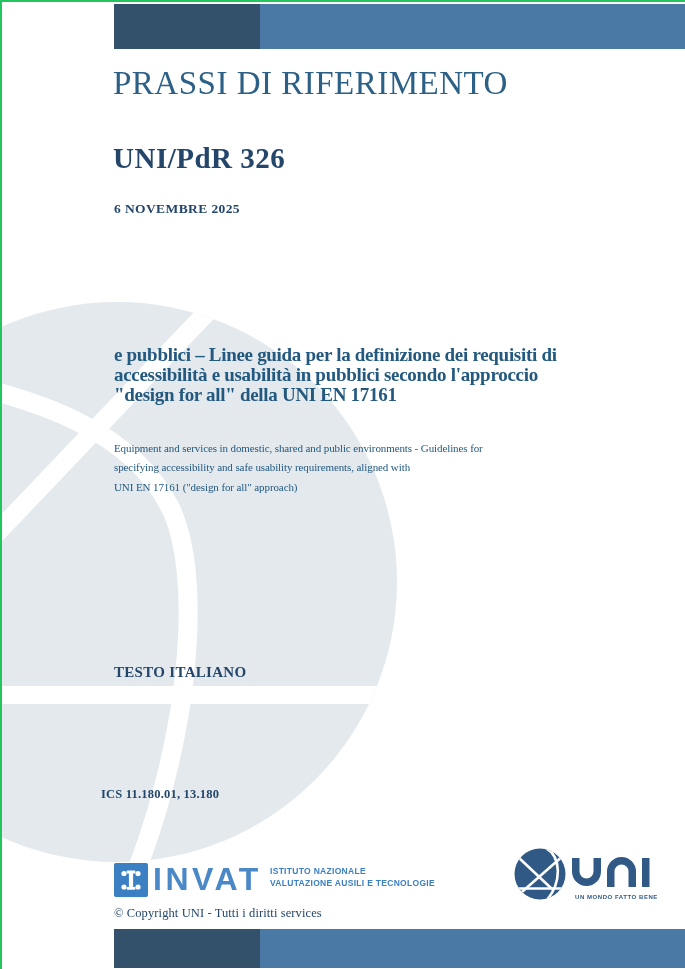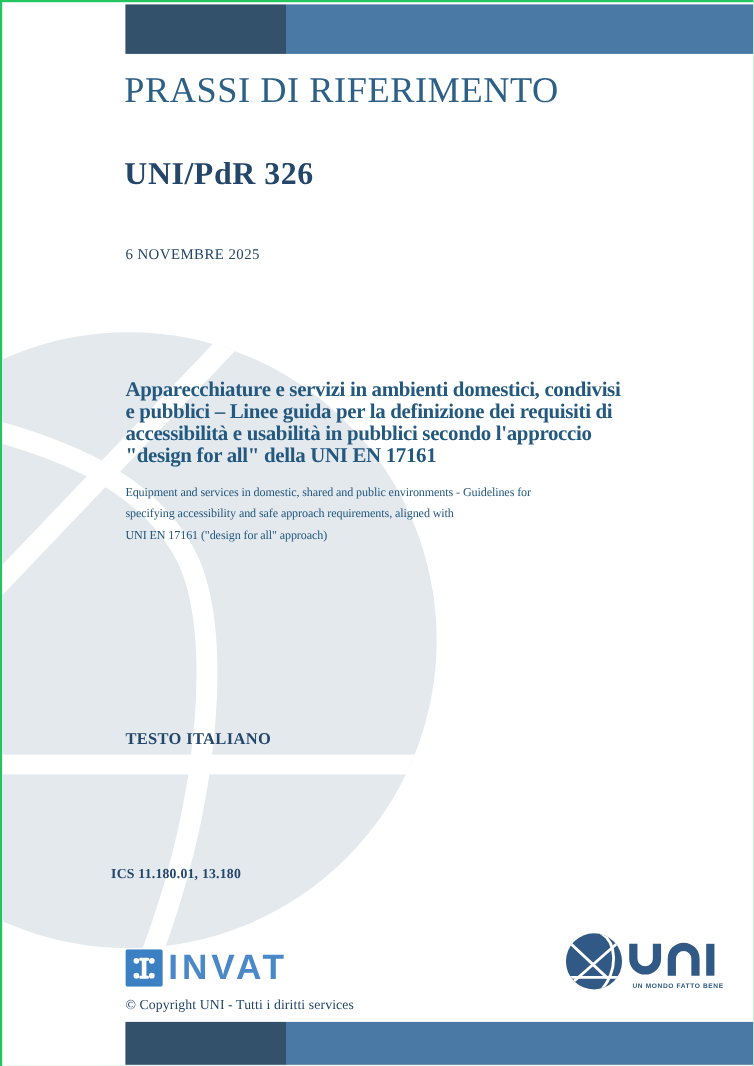--- a/index.html
+++ b/index.html
@@ -16,21 +16,21 @@
   .bar{position:absolute;left:112px;width:146px;height:45px;background:var(--bar-dark,#34516c);z-index:2;}
   .bar.light{left:258px;width:425px;background:var(--bar-light,#4b79a5);}
   .bar.top{top:2px;}
   .bar.bottom{top:927px;height:39px;}
   
   .watermark{position:absolute;left:0;top:0;z-index:0;}
   
   .txt{position:absolute;z-index:3;white-space:nowrap;}
   .doc-kind{left:111px;top:63px;font-size:33px;letter-spacing:.5px;color:var(--heading-blue,#2c6086);}
   .doc-code{left:111px;top:140px;font-size:29px;font-weight:700;letter-spacing:.5px;color:var(--navy-text,#24466b);}
-  .doc-date{left:112px;top:199px;font-size:13.5px;font-weight:400;letter-spacing:.4px;color:var(--navy-text,#24466b);margin-top:22px;}
+  .doc-date{left:112px;top:199px;font-size:13.5px;font-weight:700;letter-spacing:.4px;color:var(--navy-text,#24466b);}
   .title-it{left:112px;top:343px;font-size:19px;font-weight:700;line-height:20px;letter-spacing:-.3px;color:var(--title-blue,#23597f);}
   .title-en{left:112px;top:437px;font-size:11px;font-weight:400;line-height:19.3px;letter-spacing:-.1px;color:var(--title-blue,#23597f);}
   .lang-note{left:112px;top:662px;font-size:15px;font-weight:700;letter-spacing:.3px;color:var(--navy-text,#24466b);}
   .ics{left:99px;top:785px;font-size:12.5px;font-weight:700;letter-spacing:.2px;color:var(--navy-text,#24466b);}
   .copyright{left:112px;top:904px;font-size:12.5px;letter-spacing:.1px;color:var(--navy-text,#24466b);}
   
   .invat-square{left:112px;top:861px;width:34px;height:34px;z-index:3;}
   .invat-word{left:151px;top:859px;font-family:"Liberation Sans","DejaVu Sans",sans-serif;
     font-size:32px;font-weight:700;letter-spacing:3.5px;color:var(--invat-text-blue,#4a88c8);z-index:3;white-space:nowrap;}
   .invat-sub{left:268px;top:863px;font-family:"Liberation Sans","DejaVu Sans",sans-serif;
@@ -59,48 +59,51 @@
   </svg>
 
   <div class="bar top"></div>
   <div class="bar top light"></div>
 
   <div class="txt doc-kind">PRASSI DI RIFERIMENTO</div>
   <div class="txt doc-code">UNI/PdR 326</div>
   <div class="txt doc-date">6 NOVEMBRE 2025</div>
 
   <div class="txt title-it">
-    <div>Apparecchiature e servizi in ambienti domestici, condivisi</div>
     <div>e pubblici – Linee guida per la definizione dei requisiti di</div>
     <div>accessibilità e usabilità in pubblici secondo l'approccio</div>
     <div>"design for all" della UNI EN 17161</div>
   </div>
 
   <div class="txt title-en">
     <div>Equipment and services in domestic, shared and public environments - Guidelines for</div>
-    <div>specifying accessibility and safe approach requirements, aligned with</div>
+    <div>specifying accessibility and safe usability requirements, aligned with</div>
     <div>UNI EN 17161 ("design for all" approach)</div>
   </div>
 
   <div class="txt lang-note">TESTO ITALIANO</div>
   <div class="txt ics">ICS 11.180.01, 13.180</div>
 
   <svg class="abs invat-square" width="34" height="34" viewBox="0 0 34 34" aria-hidden="true">
     <rect width="34" height="34" rx="2" fill="var(--invat-blue,#3c80c4)"></rect>
     <g fill="#ffffff">
       <circle cx="10" cy="10.5" r="2.6"></circle>
         <circle cx="24" cy="10.5" r="2.6"></circle>
       <circle cx="10" cy="24" r="2.6"></circle>
         <circle cx="24" cy="24" r="2.6"></circle>
       <rect x="12.6" y="7.6" width="8.8" height="2.8" rx="1"></rect>
       <rect x="14.9" y="9" width="4.2" height="16.5"></rect>
       <rect x="12.6" y="24" width="8.8" height="2.8" rx="1"></rect>
     </g>
   </svg>
   <div class="txt invat-word">INVAT</div>
+  <div class="txt invat-sub">
+    <div>ISTITUTO NAZIONALE</div>
+    <div>VALUTAZIONE AUSILI E TECNOLOGIE</div>
+  </div>
 
   <div class="txt copyright">© Copyright UNI - Tutti i diritti services</div>
 
   <svg class="abs uni-logo" width="160" height="68" viewBox="0 0 160 68" aria-hidden="true">
     <defs>
       <clipPath id="uniclip">
           <circle cx="33" cy="32" r="25.5"></circle>
         </clipPath>
     </defs>
     <g>

